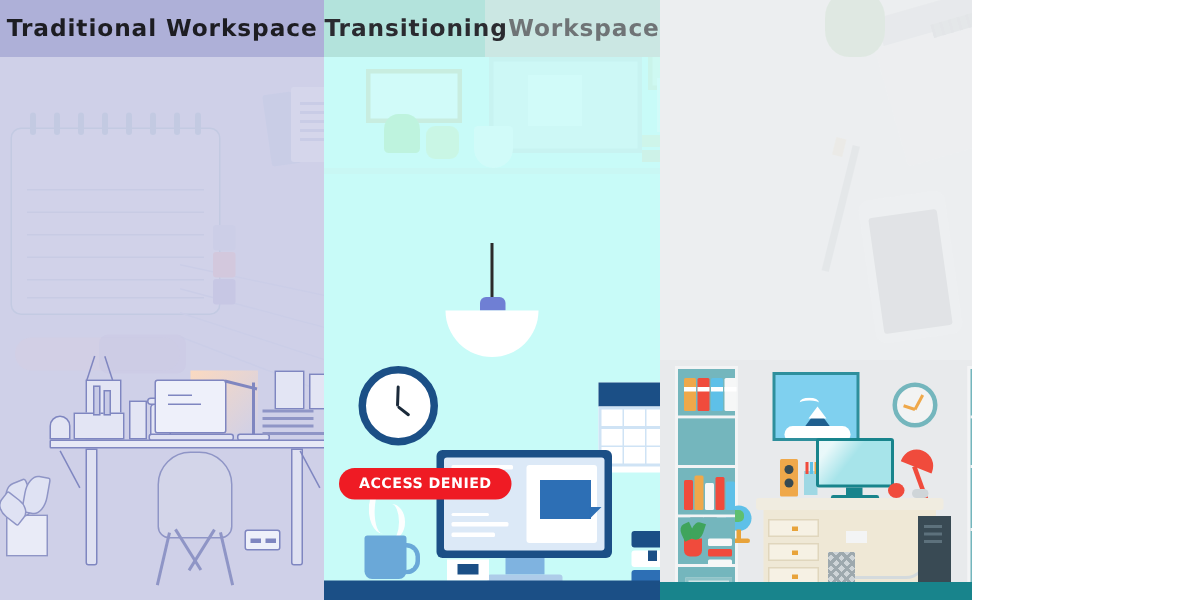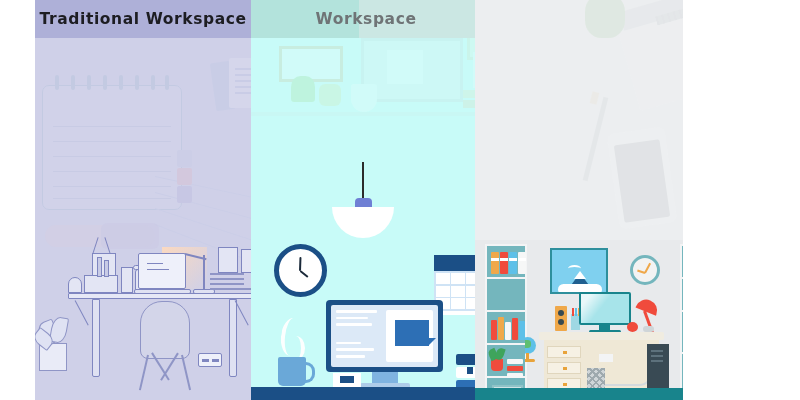--- a/index.html
+++ b/index.html
@@ -1,21 +1,21 @@
 <!DOCTYPE html>
 <html><head>
 <meta charset="utf-8">
 <style>
   html,body{margin:0;padding:0;}
   body{
     width:800px;height:400px;overflow:hidden;
     font-family:"DejaVu Sans","Liberation Sans",sans-serif;
     background:#ffffff;
   }
-  .board{position:relative;width:648px;height:400px;display:flex;margin-left:35px;}
+  .board{position:relative;width:648px;height:400px;display:flex;}
   .panel{position:relative;height:400px;overflow:hidden;}
   .p1{width:267px;background:#cfd0e8;}
   .p2{width:276px;background:#c8fbf8;}
   .p3{width:257px;background:#eceef0;}
 
   
   .hdr{
     position:absolute;top:0;left:0;right:0;height:38px;
     display:flex;align-items:center;justify-content:center;
     font-size:15.5px;font-weight:bold;letter-spacing:.6px;
@@ -314,20 +314,21 @@
         <span class="binX" style="left:16px;transform:rotate(-14deg)"></span>
         <span class="binX" style="left:26px;transform:rotate(-14deg)"></span>
       </div>
       <div class="lnr" style="left:218px;top:92px;width:28px;height:1.4px;transform:rotate(-10deg)"></div>
       <div class="lnr" style="left:222px;top:96px;width:20px;height:1.4px;transform:rotate(-10deg)"></div>
     </div>
   </div>
 
   <div class="panel p2">
     <div class="hdr hdr2">
+      <span>Transitioning</span>
       <span class="sp"></span>
       <span class="tail">Workspace</span>
     </div>
 
     <div class="bgphoto">
       <div style="position:absolute;left:8px;top:14px;width:36px;height:20px;background:#e08a8a;border-radius:3px"></div>
       <div style="position:absolute;left:24px;top:18px;width:12px;height:12px;border-radius:50%;background:#fff"></div>
       <div style="position:absolute;left:52px;top:8px;width:18px;height:28px;background:#6fbf6f;border-radius:40% 40% 3px 3px"></div>
       <div style="position:absolute;left:78px;top:4px;width:40px;height:34px;background:#dfe4e8"></div>
       <div style="position:absolute;left:140px;top:2px;width:60px;height:34px;background:#9fd8e8;border-radius:40px 40px 0 0"></div>
@@ -393,20 +394,21 @@
           </div>
           <div class="monCard">
             <span class="docShape"></span>
           </div>
         </div>
       </div>
       <div class="monNeck"></div>
       <div class="monFoot"></div>
     </div>
 
+    <div class="monBadge">ACCESS DENIED</div>
 
     <div class="keyb">
         <i></i>
       </div>
 
     <div class="steam"></div>
     <div class="steam2"></div>
     <div class="mug">
       <span class="mugHandle"></span>
     </div>

